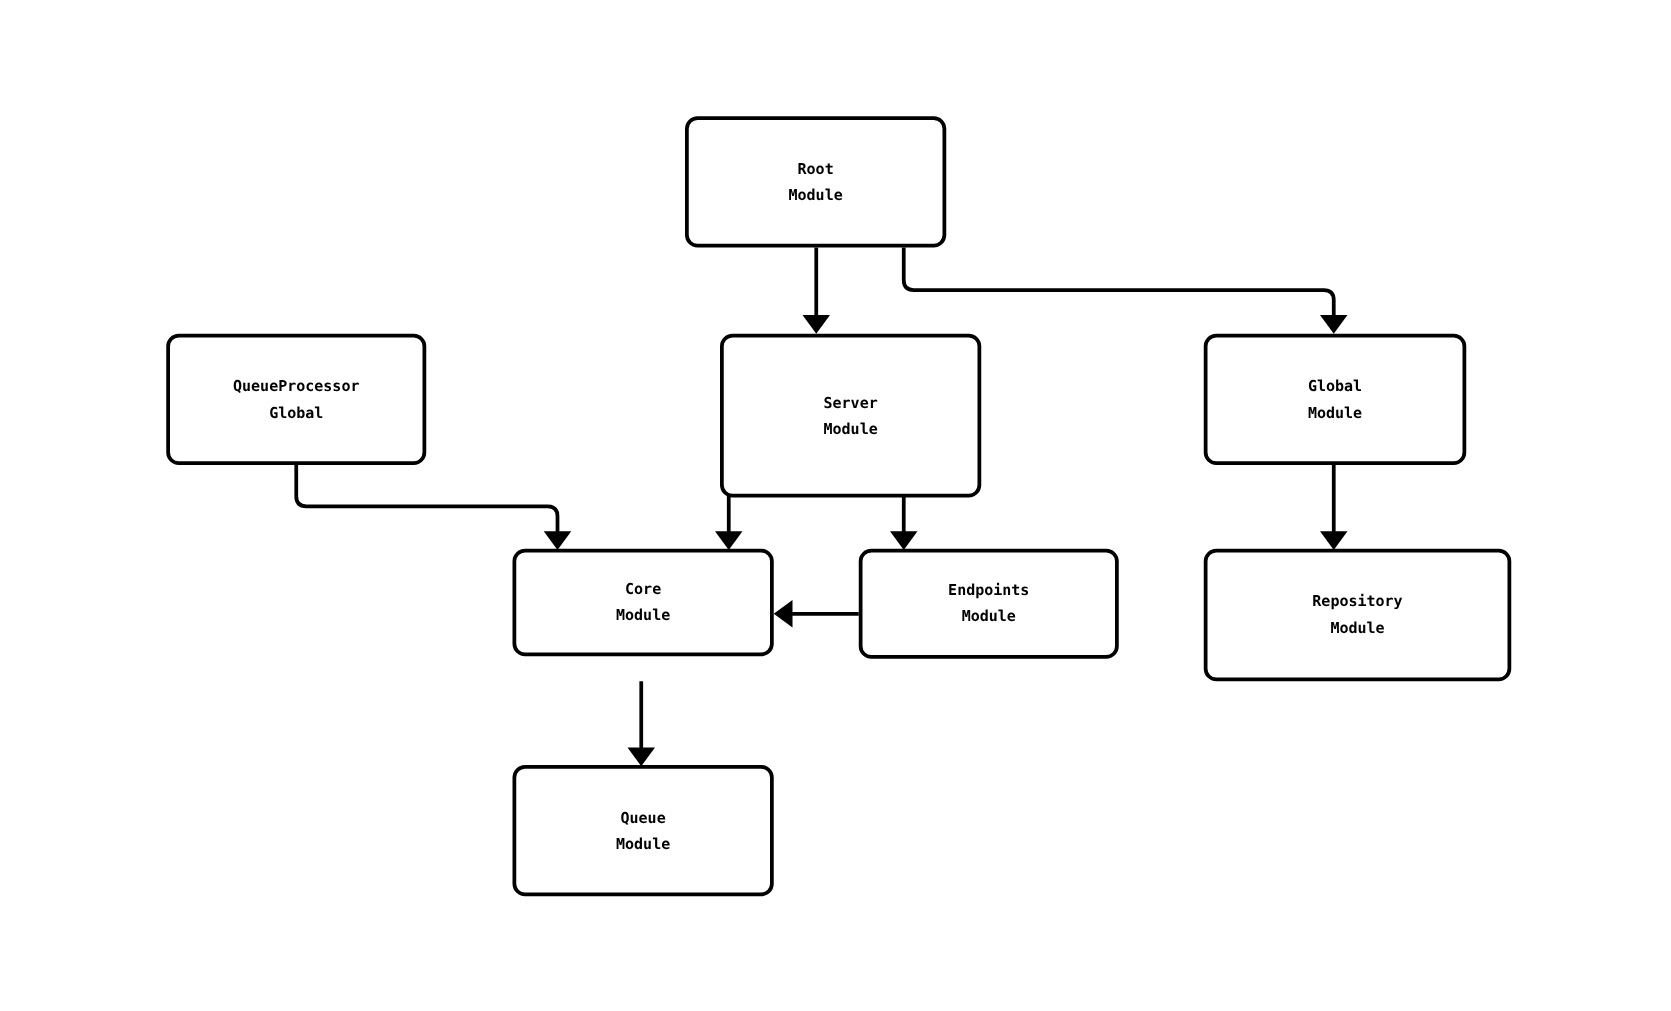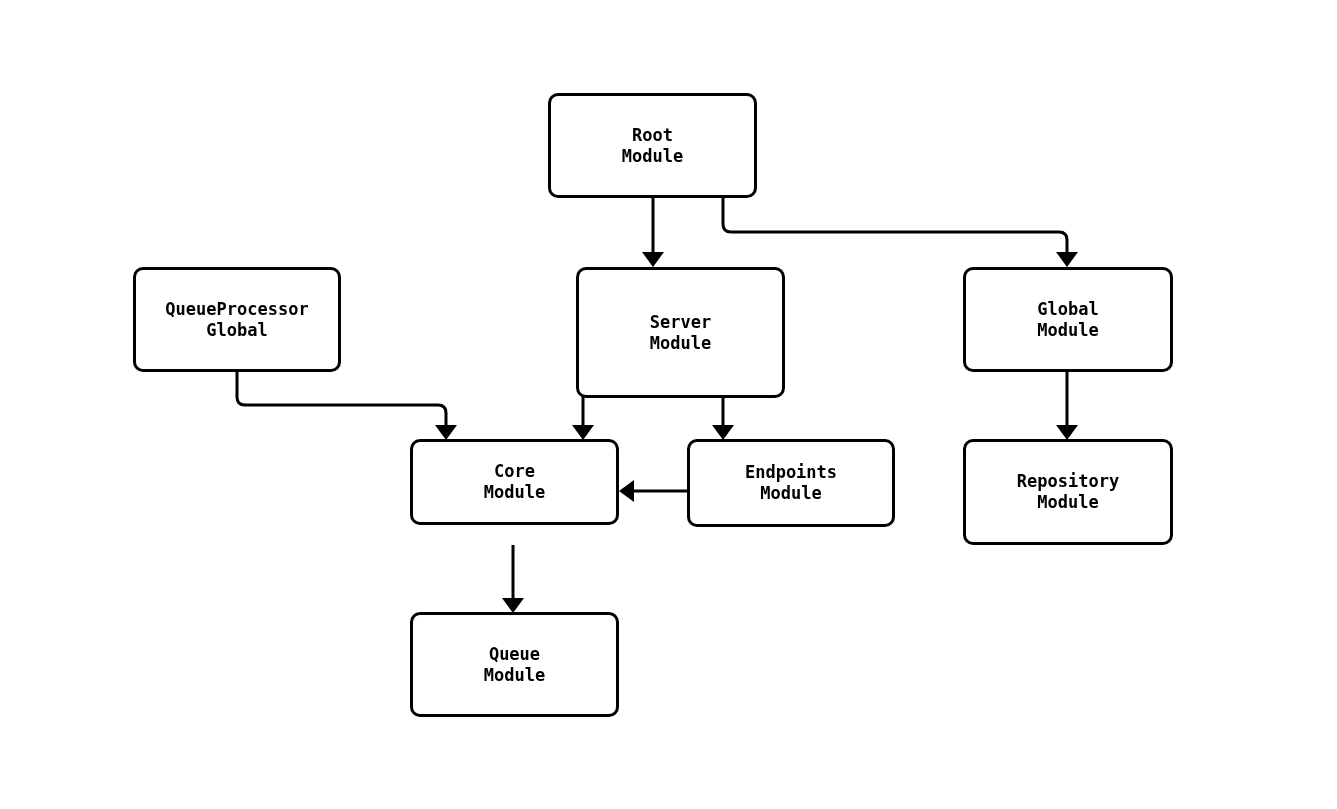--- a/index.html
+++ b/index.html
@@ -36,21 +36,21 @@
     box-sizing: border-box;
     background: #ffffff;
     border: 3px solid #000000;
     border-radius: 10px;
     display: flex;
     align-items: center;
     justify-content: center;
   }
   .node .label {
     font-weight: 700;
-    font-size: 17px;
+    font-size: 12px;
     line-height: 21px;
     color: #000000;
     text-align: center;
     white-space: pre-line;
   }
 </style>
 </head>
 <body>
 
 <div class="canvas">
@@ -122,21 +122,21 @@
   <div class="node" style="left:410px; top:439px; width:209px; height:86px;">
     <span class="label">Core
 Module</span>
   </div>
 
   <div class="node" style="left:687px; top:439px; width:208px; height:88px;">
     <span class="label">Endpoints
 Module</span>
   </div>
 
-  <div class="node" style="left:963px; top:439px; width:210px; height:106px;">
+  <div class="node" style="left:963px; top:439px; width:246px; height:106px;">
     <span class="label">Repository
 Module</span>
   </div>
 
   <div class="node" style="left:410px; top:612px; width:209px; height:105px;">
     <span class="label">Queue
 Module</span>
   </div>
 
 </div>

